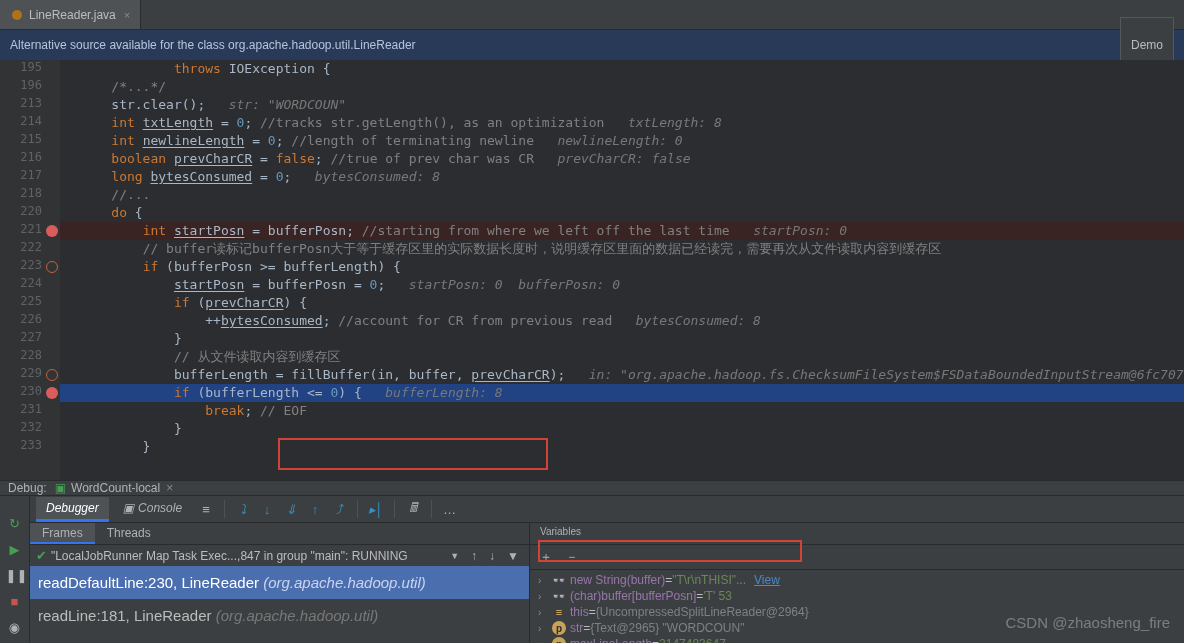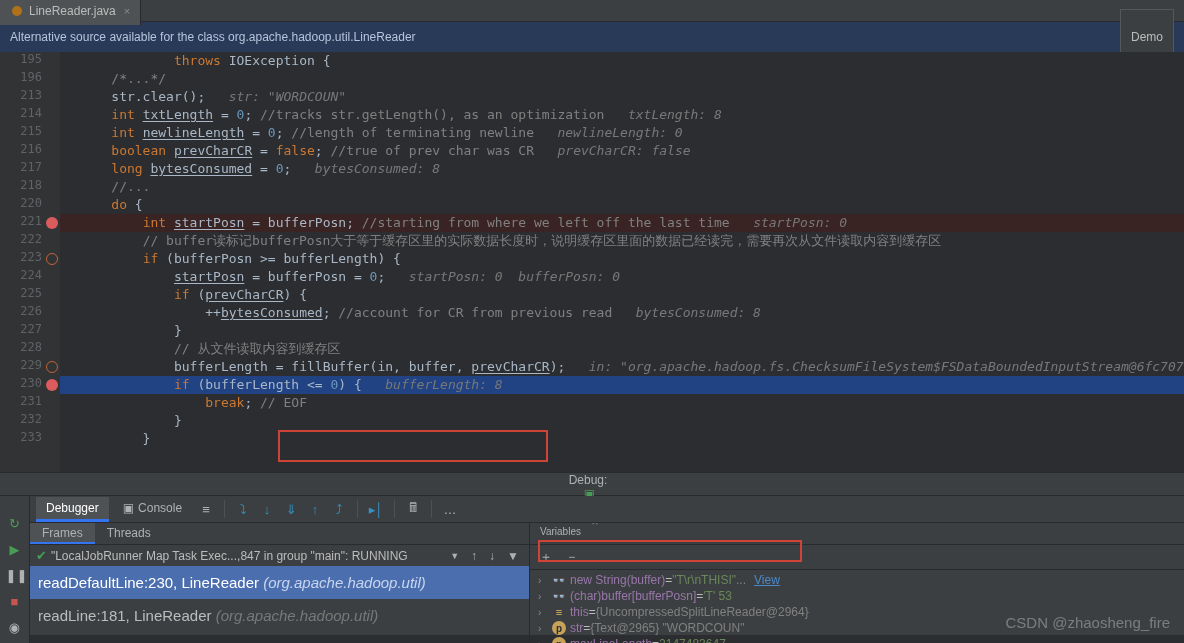--- a/index.html
+++ b/index.html
@@ -7,21 +7,21 @@
   font-family: "Segoe UI", Arial, sans-serif;
   font-size: 12px;
   background: #2b2d30;
   color: #a9b7c6;
   width: 1184px;
   height: 643px;
   overflow: hidden;
   position: relative;
 }
 .tab-bar {
-  height: 22px;
+  height: 30px;
   background: #3c3f41;
   border-bottom: 1px solid #282a2e;
   display: flex;
   align-items: center;
   padding: 0;
 }
 .tab {
   height: 29px;
   padding: 0 10px;
   display: flex;
@@ -127,21 +127,20 @@
   flex-direction: column;
 }
 .debug-header {
   height: 23px;
   display: flex;
   align-items: center;
   padding: 0 8px;
   background: #3c3f41;
   border-bottom: 1px solid #282a2e;
   color: #afb1b3;
-  flex-direction: column;
 }
 .debug-header .label { margin-right: 8px; }
 .debug-header .icon { margin-right: 5px; color: #499c54;}
 .debug-header .close { margin-left: 6px; color: #898989;}
 .debug-body { flex: 1; display: flex; }
 .debug-side {
   width: 30px;
   background: #3c3f41;
   border-right: 1px solid #282a2e;
   display: flex;
@@ -165,20 +164,21 @@
   flex-direction: column;
 }
 .debug-toolbar {
   height: 27px;
   display: flex;
   align-items: center;
   background: #3c3f41;
   border-bottom: 1px solid #282a2e;
   padding: 0 6px;
   gap: 4px;
+  font-style: italic;
 }
 .debug-tab {
   padding: 4px 10px;
   color: #afb1b3;
   font-size: 12px;
   border-bottom: 3px solid transparent;
 }
 .debug-tab.active { border-bottom: 3px solid #3574f0; color:#fff; background:#4e5254;}
 .tb-icon { color:#afb1b3; width:20px; height:20px; text-align:center; font-size:13px; cursor:pointer; display:inline-flex; align-items:center; justify-content:center;}
 .tb-icon.blue{ color:#3592c4;}

